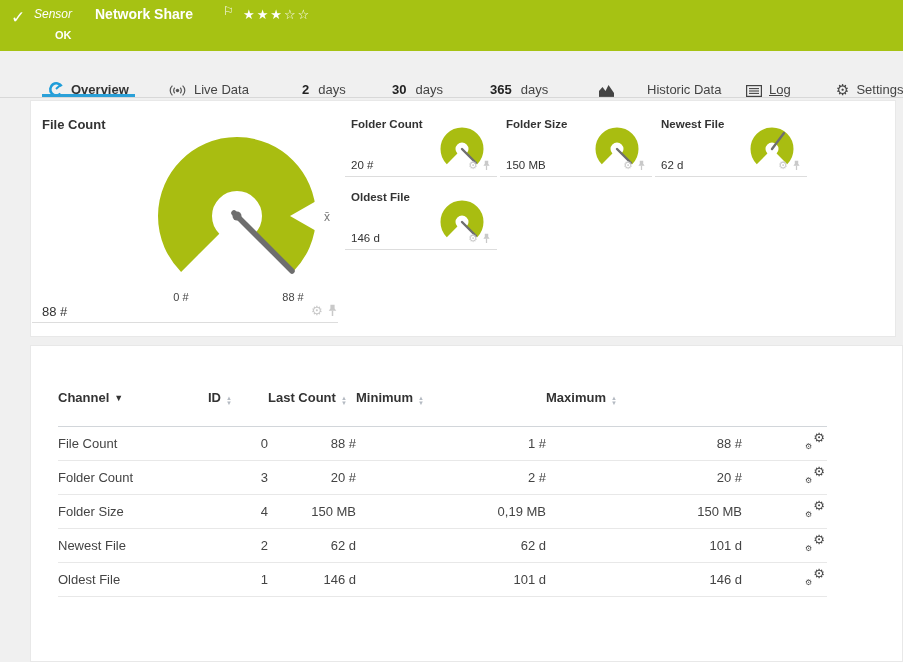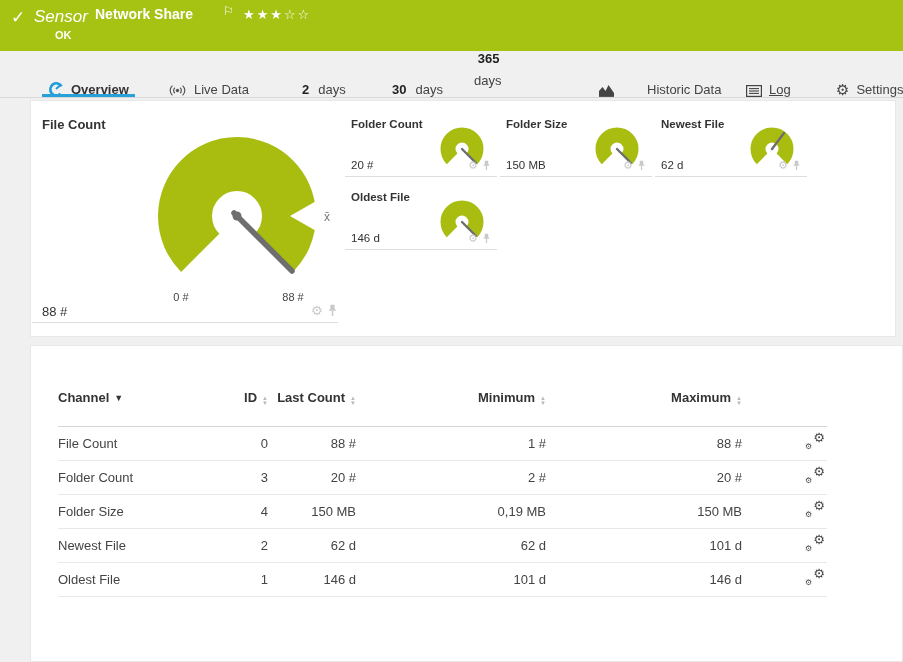--- a/index.html
+++ b/index.html
@@ -6,21 +6,21 @@
   html,body { width:903px; height:662px; }
   body {
     font-family: "Liberation Sans", "DejaVu Sans", sans-serif;
     background:#f0f0f0; color:#333; overflow:hidden; position:relative;
   }
   #stage { position:absolute; left:0; top:0; width:903px; height:662px; }
 
   
   .statusbar { position:absolute; left:0; top:0; width:903px; height:51px; background:#a6c213; color:#fff; }
   .statusbar .check { position:absolute; left:11px; top:7px; font-size:17px; font-weight:bold; }
-  .statusbar .kind  { position:absolute; left:34px; top:7px; font-size:17px; font-style:italic; }
+  .statusbar .kind  { position:absolute; left:34px; top:7px; font-size:12px; font-style:italic; }
   .statusbar .title { position:absolute; left:95px; top:6px; font-size:14px; font-weight:bold; }
   .statusbar .flag  { position:absolute; left:223px; top:4px; font-size:12px; }
   .statusbar .stars { position:absolute; left:243px; top:7px; font-size:13px; letter-spacing:2px; cursor:pointer; }
   .statusbar .ok    { position:absolute; left:55px; top:29px; font-size:11px; font-weight:bold; }
 
   
   .tabbar { position:absolute; left:0; top:51px; width:903px; height:47px; border-bottom:1px solid #d8d8d8; }
   .tab { position:absolute; top:0; height:46px; display:flex; align-items:flex-end; gap:7px;
          font-size:13px; color:#444; cursor:pointer; white-space:nowrap; }
   .tab .num { font-weight:bold; color:#222; margin-right:2px; }
@@ -40,21 +40,21 @@
   .g-value { position:absolute; font-size:13px; color:#333; }
   .g-value.small { font-size:11.5px; }
   .g-minmax { position:absolute; width:44px; text-align:center; font-size:11px; color:#444; }
   .g-icons { position:absolute; display:flex; align-items:flex-end; gap:4px; cursor:pointer; }
   .g-icons .gear-glyph { font-size:13px; color:#c9c9c9; line-height:1; }
   .g-border { position:absolute; height:1px; background:#ddd; }
   .gauge-svg { position:absolute; }
 
   
   .chtable { position:absolute; left:58px; top:380px; width:769px; border-collapse:collapse; table-layout:fixed; }
-  .chtable th { font-size:13px; font-weight:bold; color:#333; text-align:right; vertical-align:top;
+  .chtable th { font-size:13px; font-weight:bold; color:#333; text-align:left; vertical-align:top;
                 padding:10px 0 0 0; height:46px; border-bottom:1px solid #d2d6da; cursor:pointer; }
   .chtable th.c-channel { text-align:left; }
   .chtable td { font-size:13px; color:#444; text-align:right; height:34px; padding:0;
                 border-bottom:1px solid #e8e8e8; }
   .chtable td.c-channel { text-align:left; }
   .col-channel { width:150px; } .col-id { width:60px; } .col-last { width:88px; }
   .col-min { width:190px; } .col-max { width:196px; } .col-edit { width:85px; }
   .sort-icon { display:inline-flex; flex-direction:column; margin-left:5px; vertical-align:2px;
                font-size:6px; color:#b4bac2; line-height:0.8; }
   .sorted-icon { display:inline-block; margin-left:5px; font-size:9px; color:#333; vertical-align:1px; }
@@ -96,21 +96,21 @@
       <span>Live Data</span>
     </div>
     <div class="tab" style="left:302px;">
       <span class="num">2</span>
       <span>days</span>
     </div>
     <div class="tab" style="left:392px;">
       <span class="num">30</span>
       <span>days</span>
     </div>
-    <div class="tab" style="left:474px;flex-direction:column;">
+    <div class="tab" style="left:490px;">
       <span class="num">365</span>
       <span>days</span>
     </div>
     <div class="tab" style="left:598px;gap:32px;">
       <svg width="17" height="14" viewBox="0 0 17 14">
         <polygon points="1,13 1,8 4.5,4 7.5,8 10.5,2 16,10 16,13" fill="#444"></polygon>
         <line x1="1" y1="13.3" x2="16" y2="13.3" stroke="#444" stroke-width="1.2"></line>
       </svg>
       <span>Historic Data</span>
     </div>

